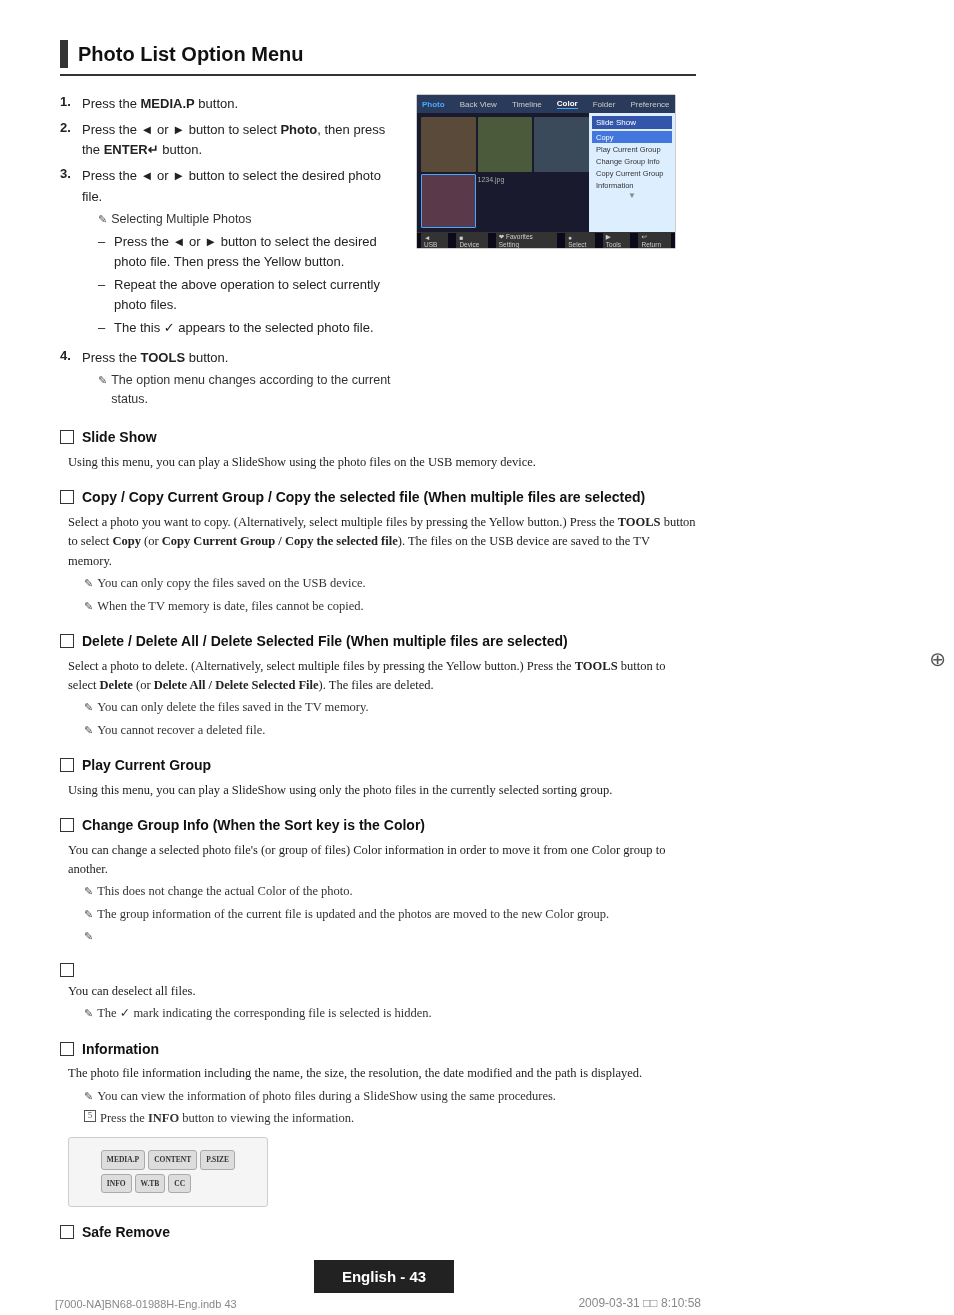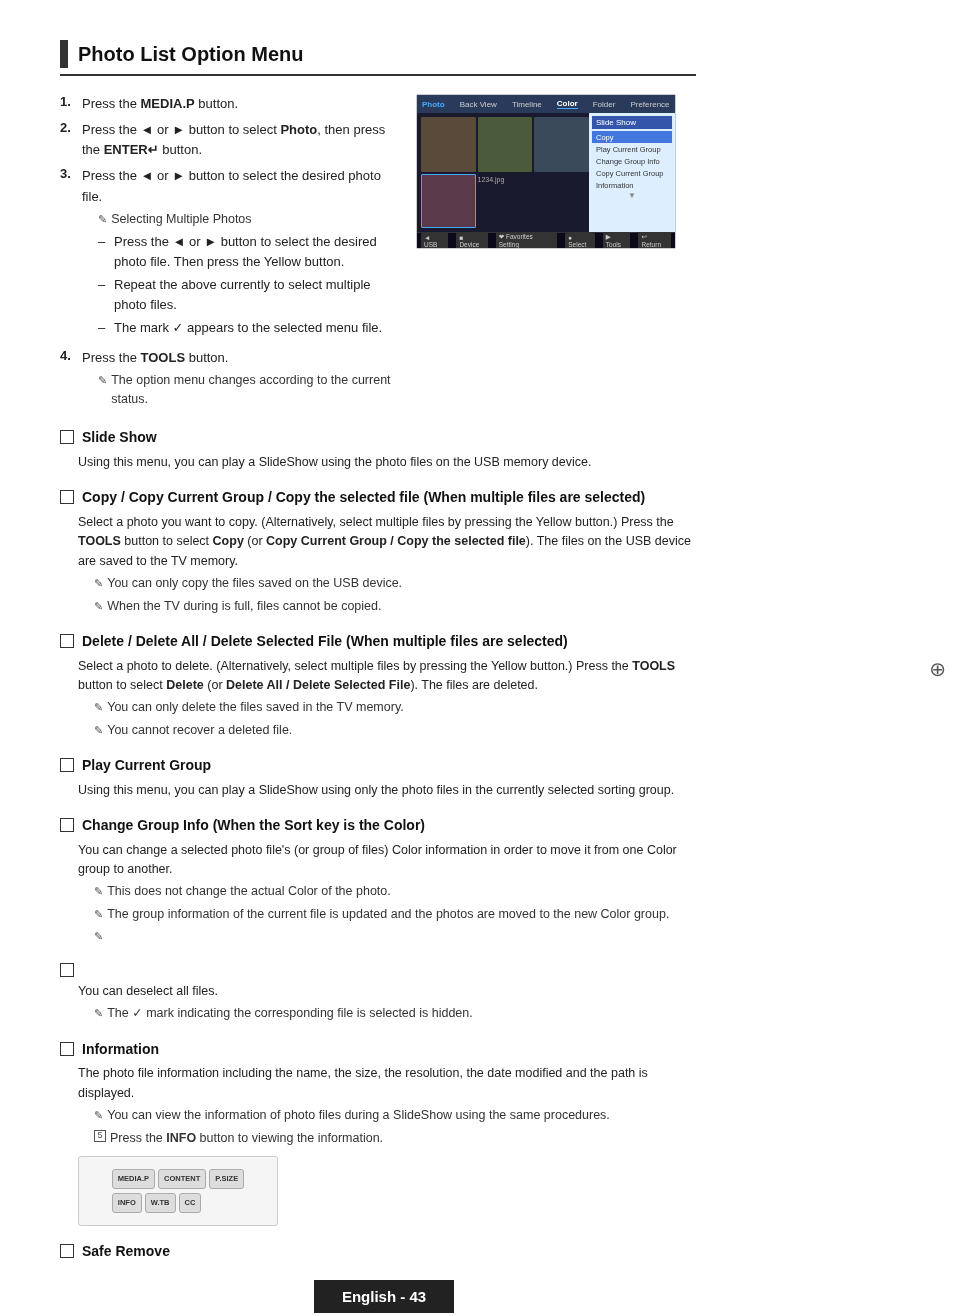--- a/index.html
+++ b/index.html
@@ -158,24 +158,25 @@
       flex-shrink: 0;
       margin-top: 2px;
     }
     .option-title {
       font-size: 14px;
       font-weight: bold;
       color: #111;
       line-height: 1.4;
     }
     .option-body {
-      margin-left: 18px;
+      margin-left: 8px;
       font-size: 12.5px;
       line-height: 1.55;
       color: #222;
+      font-family: Liberation Serif, serif;
     }
     .option-body b {
       font-weight: bold;
     }
 
     
     .tv-screenshot {
       border: 1px solid #ccc;
       background: #1a1a2e;
       width: 260px;
@@ -365,25 +366,25 @@
               <span class="note-icon">✎</span>
               <span>Selecting Multiple Photos</span>
             </div>
             <ul class="dash-list">
               <li>
                 <span class="dash-sym">–</span>
                 <span>Press the ◄ or ► button to select the desired photo file. Then press the Yellow button.</span>
               </li>
               <li>
                 <span class="dash-sym">–</span>
-                <span>Repeat the above currently to select multiple photo files.</span>
+                <span>Repeat the above operation to select currently photo files.</span>
               </li>
               <li>
                 <span class="dash-sym">–</span>
-                <span>The mark ✓ appears to the selected menu file.</span>
+                <span>The this ✓ appears to the selected photo file.</span>
               </li>
             </ul>
           </span>
         </li>
 
         <li>
           <span class="num-label">4.</span>
           <span class="step-content">
             Press the <b>TOOLS</b> button.
             <div class="note-row">
@@ -453,21 +454,21 @@
         <span class="option-title">Copy / Copy Current Group / Copy the selected file (When multiple files are selected)</span>
       </div>
       <div class="option-body">
         Select a photo you want to copy. (Alternatively, select multiple files by pressing the Yellow button.) Press the <b>TOOLS</b> button to select <b>Copy</b> (or <b>Copy Current Group / Copy the selected file</b>). The files on the USB device are saved to the TV memory.
         <div class="note-row">
           <span class="note-icon">✎</span>
           <span>You can only copy the files saved on the USB device.</span>
         </div>
         <div class="note-row">
           <span class="note-icon">✎</span>
-          <span>When the TV during is full, files cannot be copied.</span>
+          <span>When the TV memory is date, files cannot be copied.</span>
         </div>
       </div>
     </div>
 
     <div class="option-section">
       <div class="option-header">
         <div class="checkbox-icon"></div>
         <span class="option-title">Delete / Delete All / Delete Selected File (When multiple files are selected)</span>
       </div>
       <div class="option-body">

